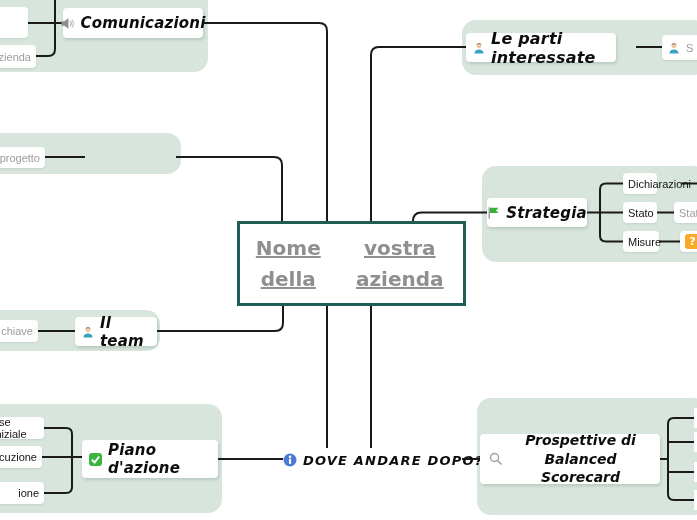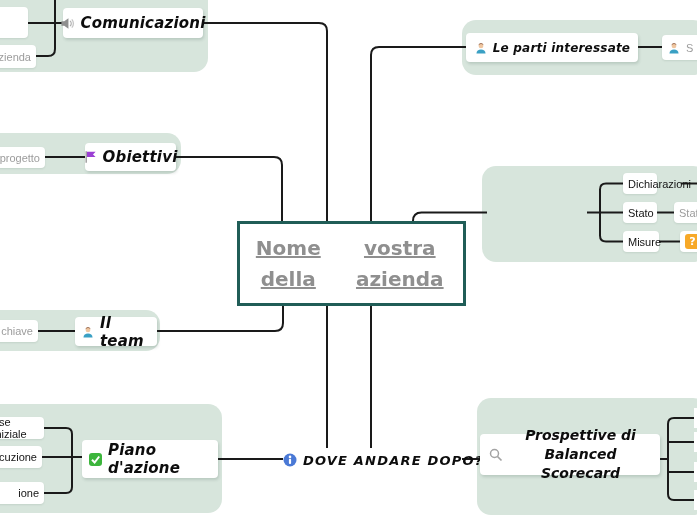--- a/index.html
+++ b/index.html
@@ -85,54 +85,54 @@
         <path d="M12.6 3.6a6.5 6.5 0 010 8.8" stroke="#c6c6c6" stroke-width="1.4" fill="none"></path>
       </svg>
     </span>
     <span>Comunicazioni</span>
   </div>
   <div class="node sub" style="left:-14px;top:7px;width:42px;height:31px;"></div>
   <div class="node sub muted" style="left:-14px;top:45px;width:50px;height:23px;">
     <span>azienda</span>
   </div>
 
-  <div class="node topic" style="left:85px;top:143px;width:91px;height:28px;">
-    <span class="ic">
-      <svg width="14" height="14" viewBox="0 0 14 14">
-        <path d="M2.2 1.2v11.6" stroke="#9a9a9a" stroke-width="1.4"></path>
-        <path d="M3 1.8h8.6L9 4.4l2.6 2.6H3z" fill="#9b3fd4"></path>
-      </svg>
-    </span>
-    <span>Obiettivi</span>
-  </div>
   <div class="node sub muted" style="left:-14px;top:147px;width:59px;height:21px;">
     <span>l progetto</span>
   </div>
 
-  <div class="node topic" style="left:466px;top:33px;width:172px;height:29px;font-size:12px;">
+  <div class="node topic" style="left:466px;top:33px;width:150px;height:29px;font-size:16px;">
     <span class="ic">
       <svg width="14" height="14" viewBox="0 0 16 16">
         <circle cx="8" cy="5.6" r="2.7" fill="#efc6a0"></circle>
         <path d="M4.9 5a3.2 3.2 0 016.2-.1 4.6 4.6 0 00-6.2.1z" fill="#7c4426"></path>
         <path d="M2.8 14.2c0-2.9 2.3-4.6 5.2-4.6s5.2 1.7 5.2 4.6z" fill="#3aa0c4"></path>
       </svg>
     </span>
     <span>Le parti interessate</span>
   </div>
   <div class="node sub muted left" style="left:662px;top:35px;width:46px;height:25px;">
     <span class="ic">
       <svg width="14" height="14" viewBox="0 0 16 16">
         <circle cx="8" cy="5.6" r="2.7" fill="#efc6a0"></circle>
         <path d="M4.9 5a3.2 3.2 0 016.2-.1 4.6 4.6 0 00-6.2.1z" fill="#7c4426"></path>
         <path d="M2.8 14.2c0-2.9 2.3-4.6 5.2-4.6s5.2 1.7 5.2 4.6z" fill="#3aa0c4"></path>
       </svg>
     </span>
     <span>S</span>
   </div>
 
+  <div class="node topic" style="left:487px;top:198px;width:100px;height:29px;">
+    <span class="ic">
+      <svg width="14" height="14" viewBox="0 0 14 14">
+        <path d="M2.2 1.2v11.6" stroke="#9a9a9a" stroke-width="1.4"></path>
+        <path d="M3 1.8h8.6L9 4.4l2.6 2.6H3z" fill="#33b233"></path>
+      </svg>
+    </span>
+    <span>Strategia</span>
+  </div>
   <div class="node sub left" style="left:623px;top:173px;width:34px;height:21px;">
     <span>Dichiarazioni</span>
   </div>
   <div class="node sub left" style="left:623px;top:202px;width:34px;height:21px;">
     <span>Stato</span>
   </div>
   <div class="node sub left" style="left:623px;top:231px;width:36px;height:21px;">
     <span>Misure</span>
   </div>
   <div class="node sub muted left" style="left:674px;top:202px;width:34px;height:21px;">
@@ -179,21 +179,21 @@
     <span class="ic">
       <svg width="14" height="14" viewBox="0 0 14 14">
         <circle cx="7" cy="7" r="6.5" fill="#4a79d6"></circle>
         <circle cx="7" cy="3.9" r="1.3" fill="#fff"></circle>
         <rect x="5.9" y="5.8" width="2.2" height="5.2" rx="1" fill="#fff"></rect>
       </svg>
     </span>
     <span>DOVE ANDARE DOPO?</span>
   </div>
 
-  <div class="node" style="left:480px;top:434px;width:180px;height:41px;padding:0 8px;">
+  <div class="node" style="left:480px;top:434px;width:180px;height:50px;padding:0 8px;">
     <span class="ic">
       <svg width="16" height="16" viewBox="0 0 16 16">
         <circle cx="6.5" cy="6.5" r="4" stroke="#a3a3a3" stroke-width="1.5" fill="none"></circle>
         <line x1="9.5" y1="9.5" x2="13.5" y2="13.5" stroke="#a3a3a3" stroke-width="1.7"></line>
       </svg>
     </span>
     <span class="twoline">
       <span>Prospettive di</span>
       <span>Balanced Scorecard</span>
     </span>

